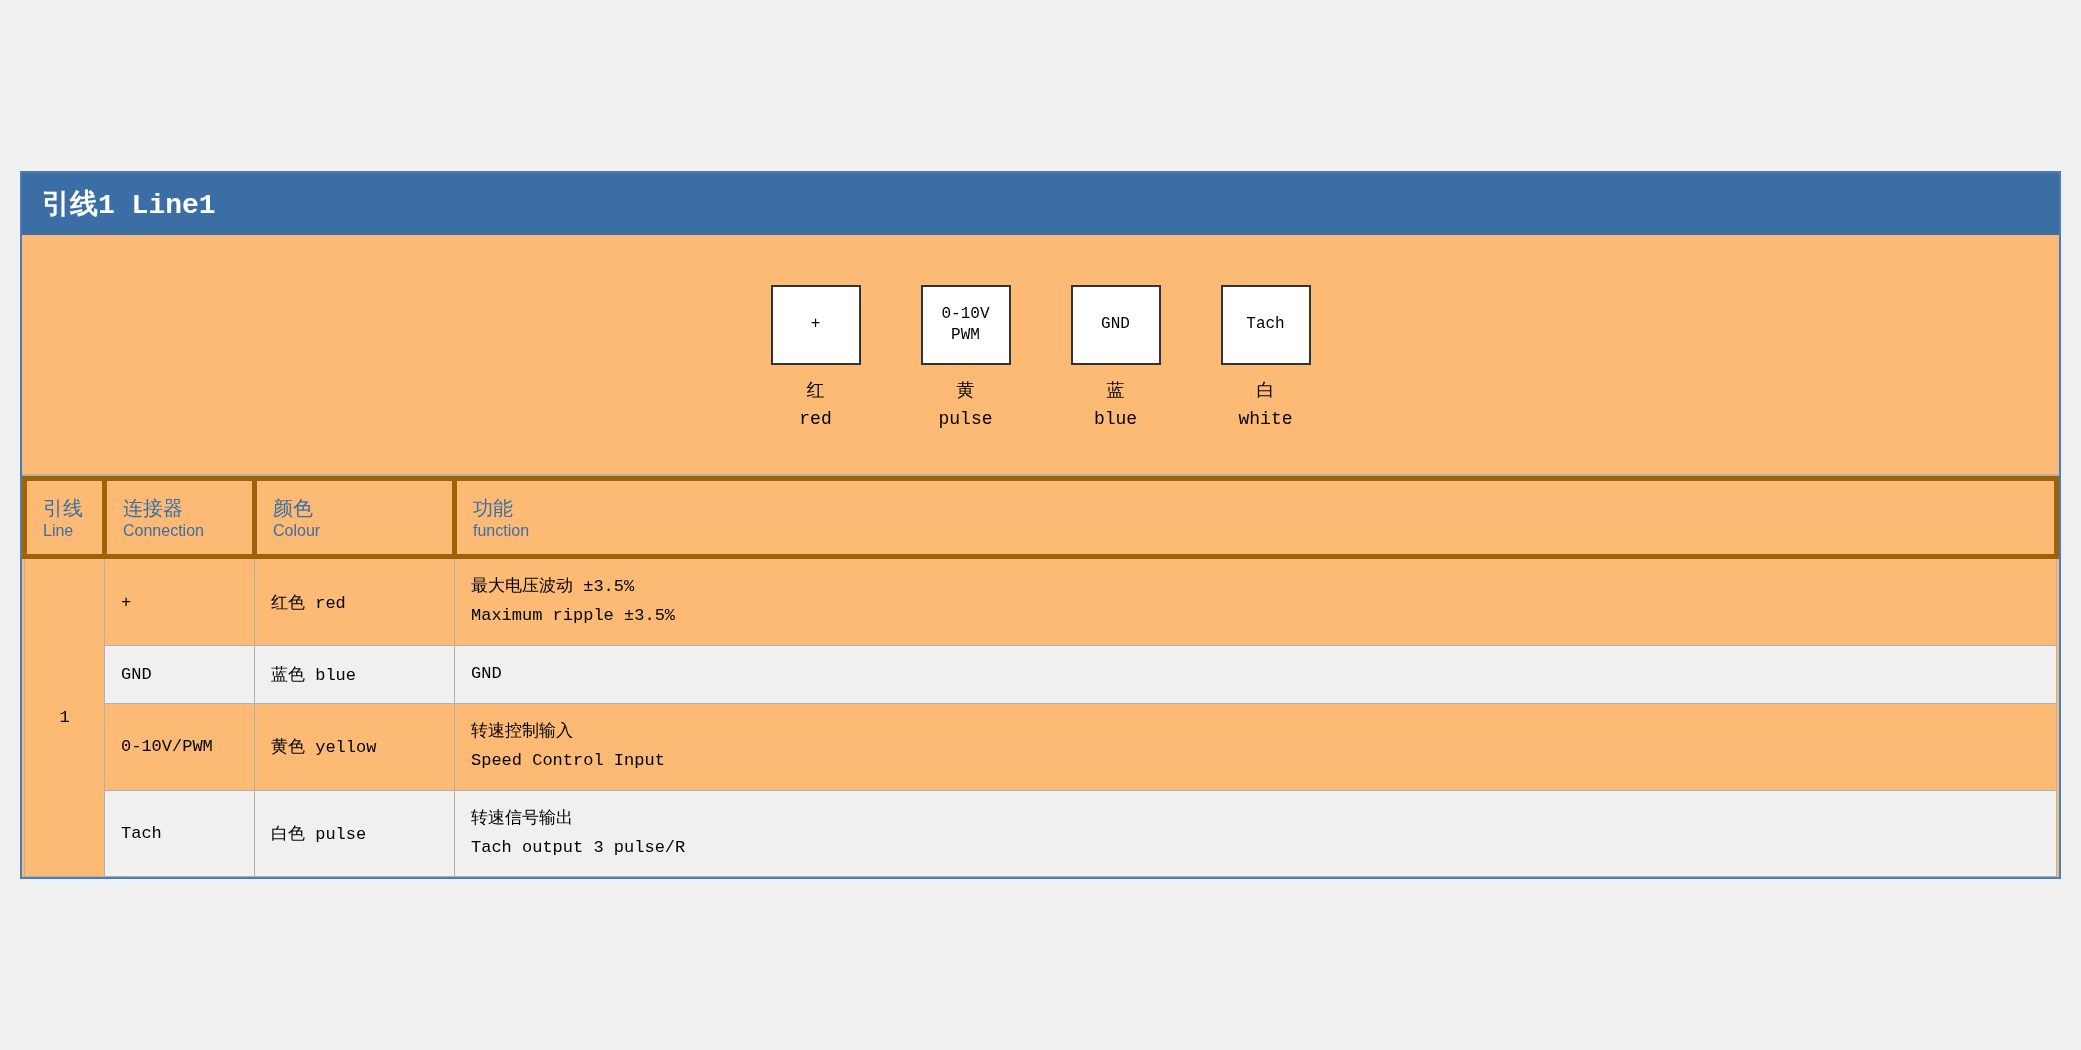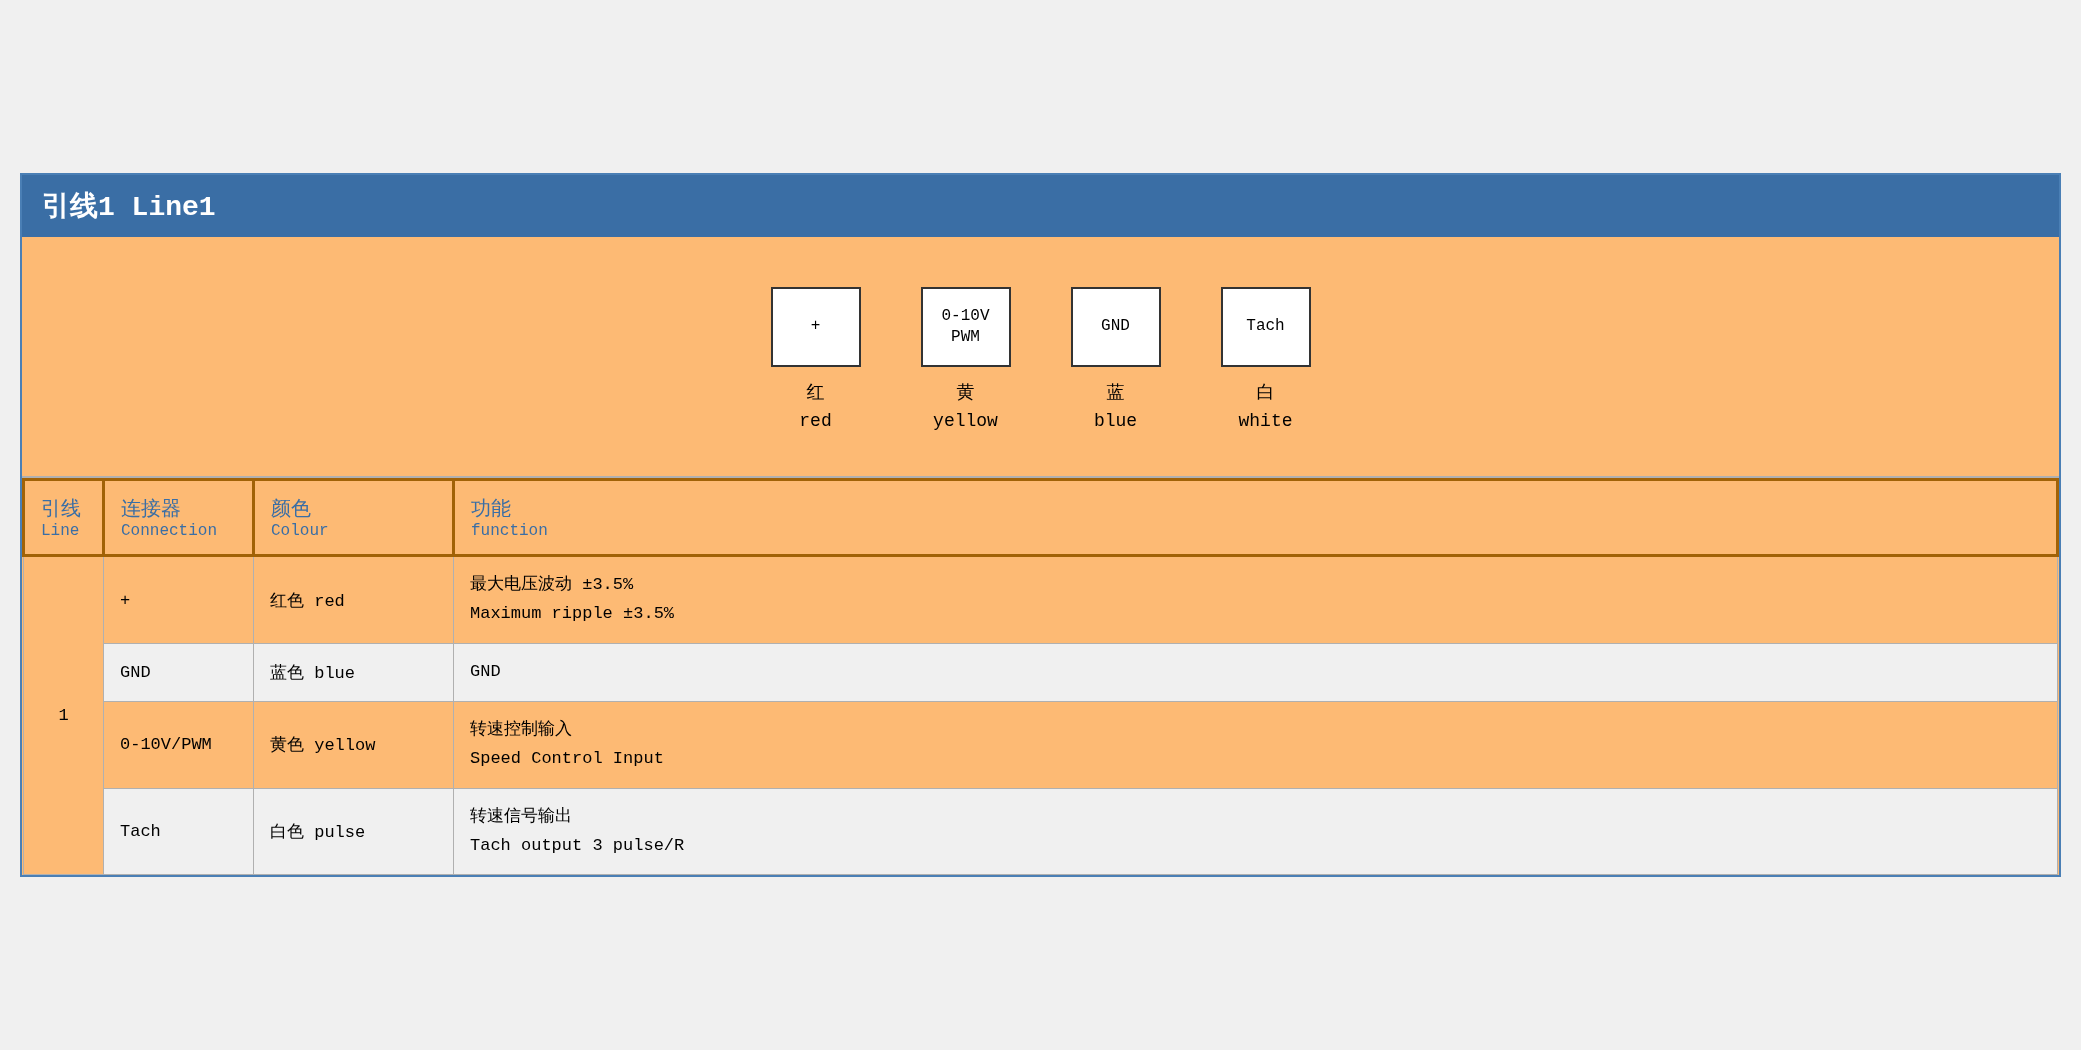--- a/index.html
+++ b/index.html
@@ -78,21 +78,21 @@
     .table-section {
       width: 100%;
     }
 
     table {
       width: 100%;
       border-collapse: collapse;
     }
 
     .header-row td {
-      border: 3px solid #a16207;
+      border: 5px solid #a16207;
       padding: 14px 16px;
       vertical-align: top;
     }
 
     .header-row td:first-child {
       width: 80px;
     }
 
     .header-row td:nth-child(2) {
       width: 150px;
@@ -104,21 +104,21 @@
 
     .col-header-chinese {
       font-size: 20px;
       font-family: 'Courier New', monospace;
       color: #3a6ea5;
       display: block;
     }
 
     .col-header-english {
       font-size: 16px;
-      font-family: Liberation Mono, monospace;
+      font-family: Liberation Sans, sans-serif;
       color: #3a6ea5;
       display: block;
     }
 
     .data-row td {
       border: 1px solid #b0b0b0;
       padding: 14px 16px;
       vertical-align: middle;
       font-family: 'Courier New', monospace;
       font-size: 17px;
@@ -162,21 +162,21 @@
         </div>
       </div>
 
       <div class="connector-item">
         <div class="connector-box" style="white-space: pre-line;">
           <span>0-10V
 PWM</span>
         </div>
         <div class="connector-label">
           <span>黄</span><br>
-          <span>yellow</span>
+          <span>pulse</span>
         </div>
       </div>
 
       <div class="connector-item">
         <div class="connector-box">
           <span>GND</span>
         </div>
         <div class="connector-label">
           <span>蓝</span><br>
           <span>blue</span>

